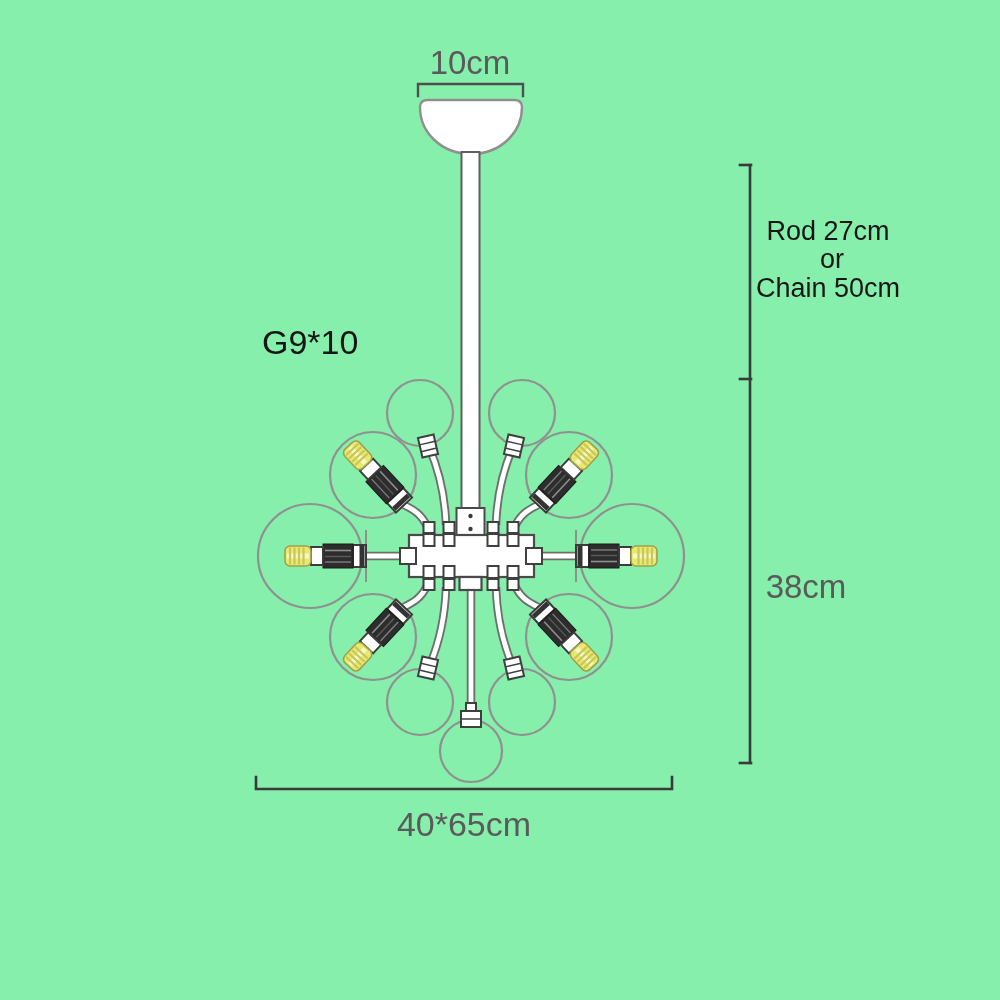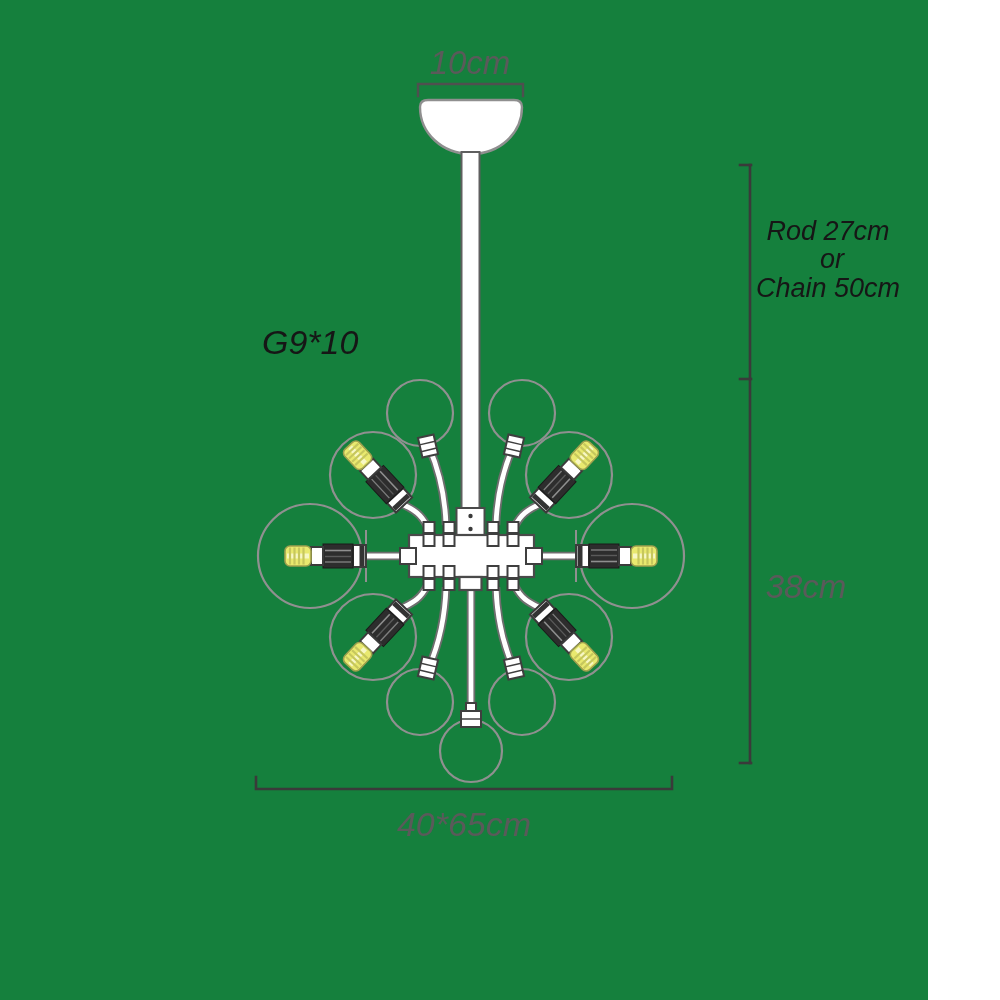--- a/index.html
+++ b/index.html
@@ -1,17 +1,17 @@
 <!DOCTYPE html>
 <html><head>
 <meta charset="utf-8">
 <style>
   html,body{margin:0;padding:0;background:#ffffff;}
-  .stage{position:relative;width:928px;height:1000px;background:#15803d;overflow:hidden;
-         font-family:"Liberation Sans", sans-serif;font-style:italic;}
+  .stage{position:relative;width:1000px;height:1000px;background:#86efac;overflow:hidden;
+         font-family:"Liberation Sans", sans-serif;}
   svg{display:block;}
   text{font-family:"Liberation Sans", sans-serif;}
   .dim-gray{fill:#5a5a5a;font-size:33px;}
   .dim-black{fill:#161616;font-size:27px;}
   .spec-black{fill:#161616;font-size:34px;}
   .dim-line{stroke:#3a3a3a;stroke-width:2.6;fill:none;stroke-linecap:square;}
   .dim-line-top{stroke:#4f4f4f;stroke-width:2.4;fill:none;stroke-linecap:square;}
   .globe{fill:none;stroke:#909090;stroke-width:2.2;}
   .tube-outer{fill:none;stroke:#6e6e6e;stroke-width:8.5;stroke-linecap:butt;}
   .tube-inner{fill:none;stroke:#ffffff;stroke-width:4.8;stroke-linecap:butt;}

